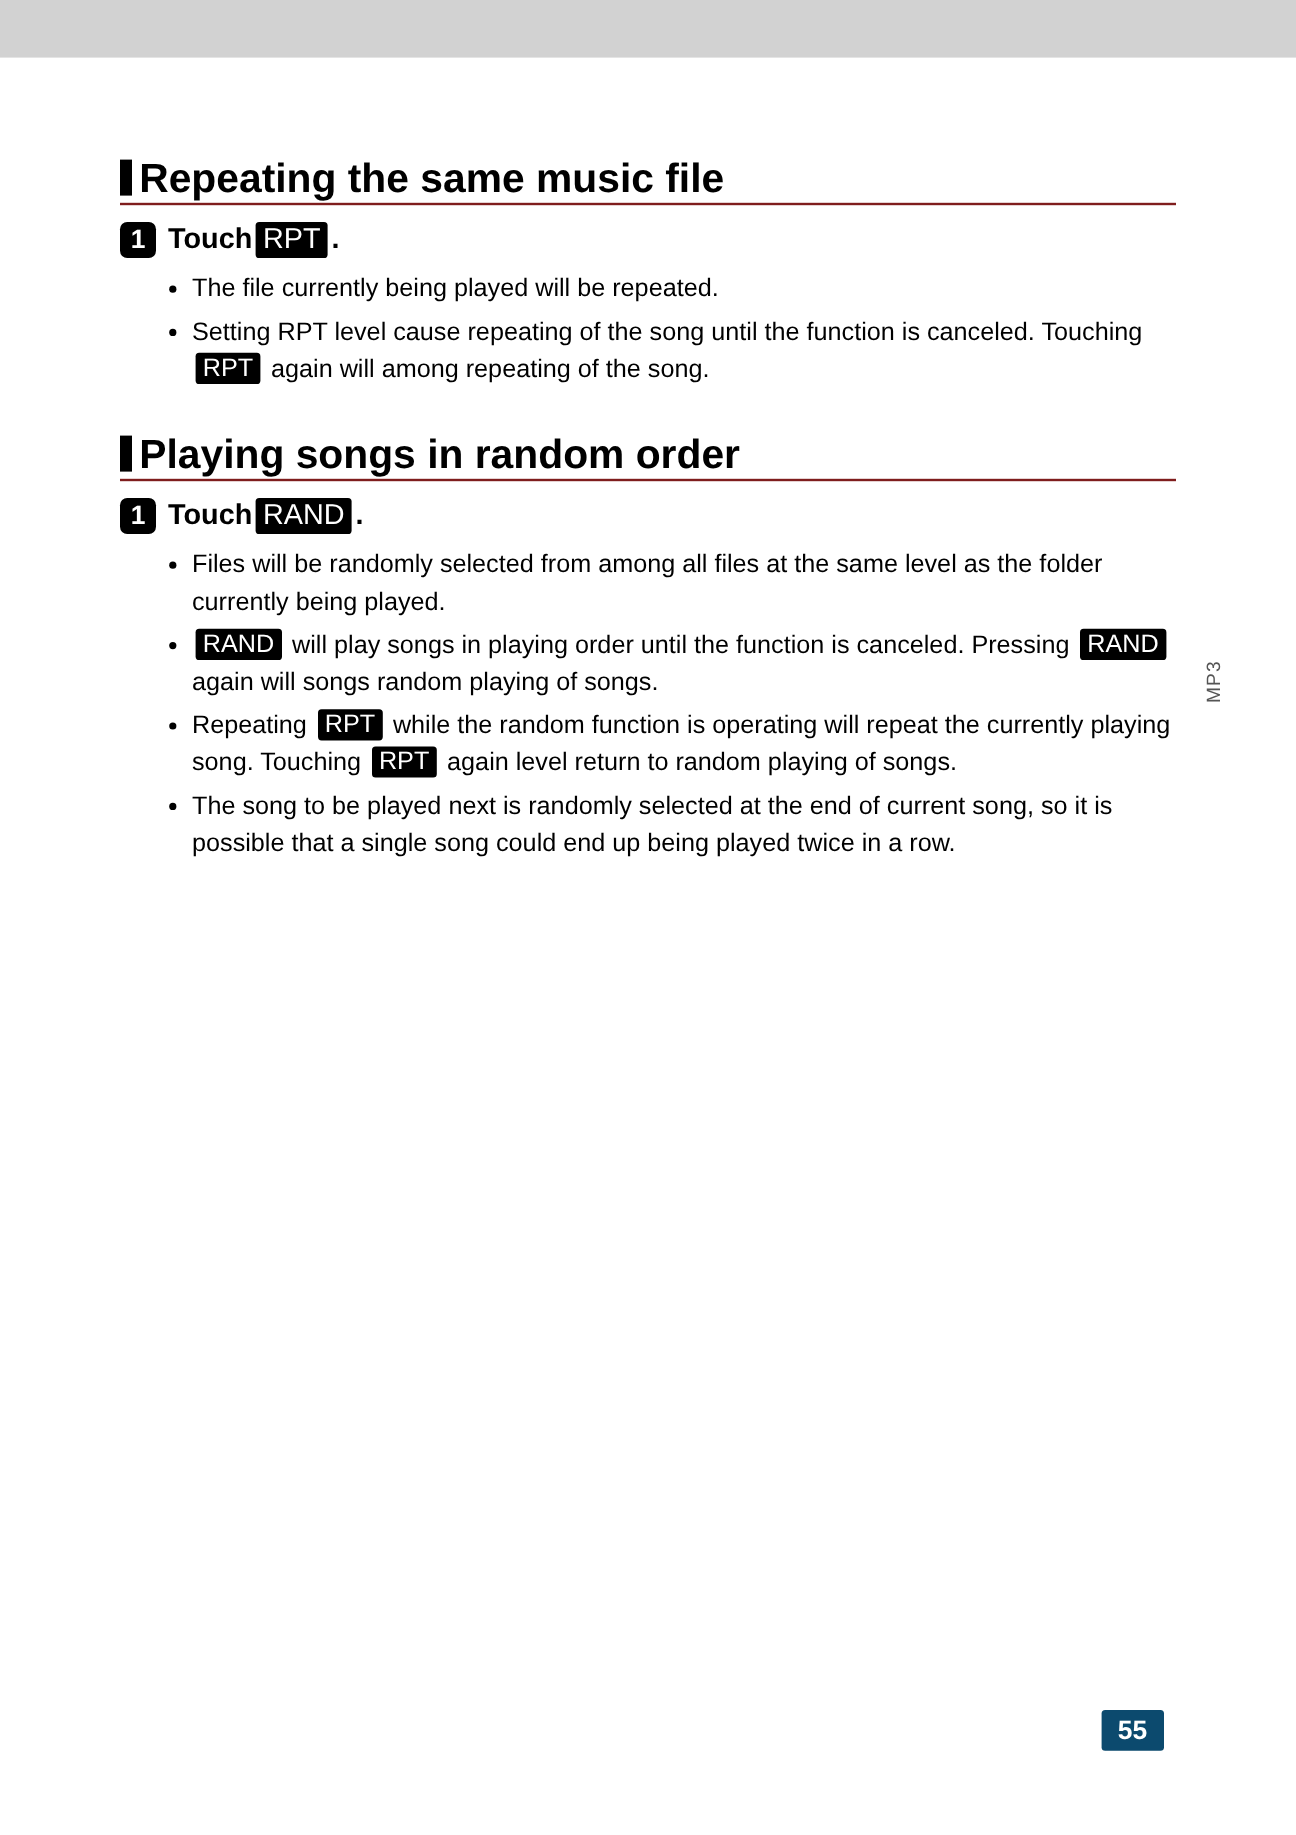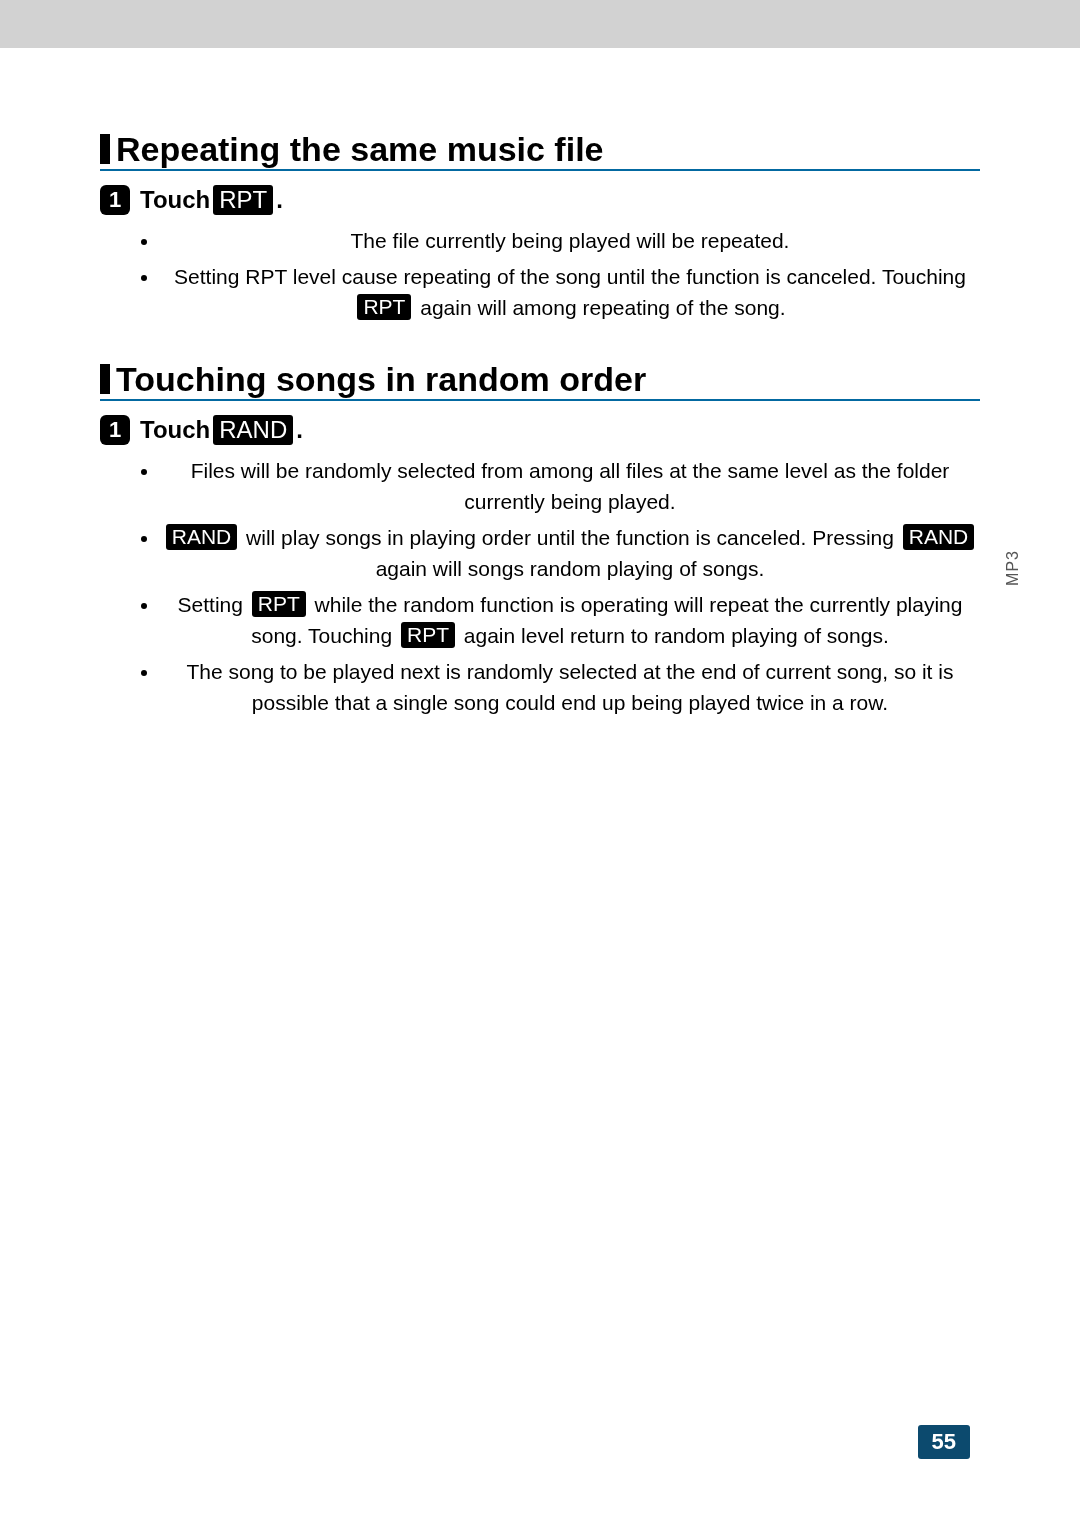--- a/index.html
+++ b/index.html
@@ -20,21 +20,21 @@
     height: 48px;
     background: #d2d2d2;
   }
   .content {
     position: absolute;
     left: 100px;
     right: 100px;
     top: 130px;
   }
   .sec-title-wrap {
-    border-bottom: 2px solid #0369a1;
+    border-bottom: 2px solid #7f1d1d;
     padding-bottom: 0px;
     margin-bottom: 10px;
   }
   .sec-title {
     font-size: 34px;
     font-weight: bold;
     display: flex;
     align-items: baseline;
   }
   .sec-bar {
@@ -81,21 +81,20 @@
   .bullets {
     list-style: disc;
     margin: 0 0 0 60px;
     padding: 0;
     font-size: 21px;
     line-height: 1.5;
     font-weight: normal;
   }
   .bullets li {
     margin-bottom: 4px;
-    text-align: center;
   }
   .section-gap {
     margin-top: 36px;
   }
   .side-tab {
     position: absolute;
     right: 58px;
     top: 550px;
     writing-mode: vertical-rl;
     transform: rotate(180deg);
@@ -143,40 +142,40 @@
       <li><span>The file currently being played will be repeated.</span></li>
       <li>
         <span>Setting RPT level cause repeating of the song until the function is canceled.  Touching </span><span class="btn-black">RPT</span><span> again will among repeating of the song.</span>
       </li>
     </ul>
 
     <div class="section-gap"></div>
     <div class="sec-title-wrap">
       <div class="sec-title">
         <span class="sec-bar"></span>
-        <span>Touching songs in random order</span>
+        <span>Playing songs in random order</span>
       </div>
     </div>
 
     <div class="step-row">
       <div class="step-badge">
           <span>1</span>
         </div>
       <span>Touch </span>
       <span class="btn-black">RAND</span>
       <span>.</span>
     </div>
 
     <ul class="bullets">
       <li><span>Files will be randomly selected from among all files at the same level as the folder currently being played.</span></li>
       <li>
         <span class="btn-black">RAND</span><span> will play songs in playing order until the function is canceled.  Pressing </span><span class="btn-black">RAND</span><span> again will songs random playing of songs.</span>
       </li>
       <li>
-        <span>Setting </span><span class="btn-black">RPT</span><span> while the random function is operating will repeat the currently playing song.  Touching </span><span class="btn-black">RPT</span><span> again level return to random playing of songs.</span>
+        <span>Repeating </span><span class="btn-black">RPT</span><span> while the random function is operating will repeat the currently playing song.  Touching </span><span class="btn-black">RPT</span><span> again level return to random playing of songs.</span>
       </li>
       <li><span>The song to be played next is randomly selected at the end of current song, so it is possible that a single song could end up being played twice in a row.</span></li>
     </ul>
 
   </div>
 
   <div class="side-tab">MP3</div>
   <div class="page-num-badge">55</div>
 </div>
 

